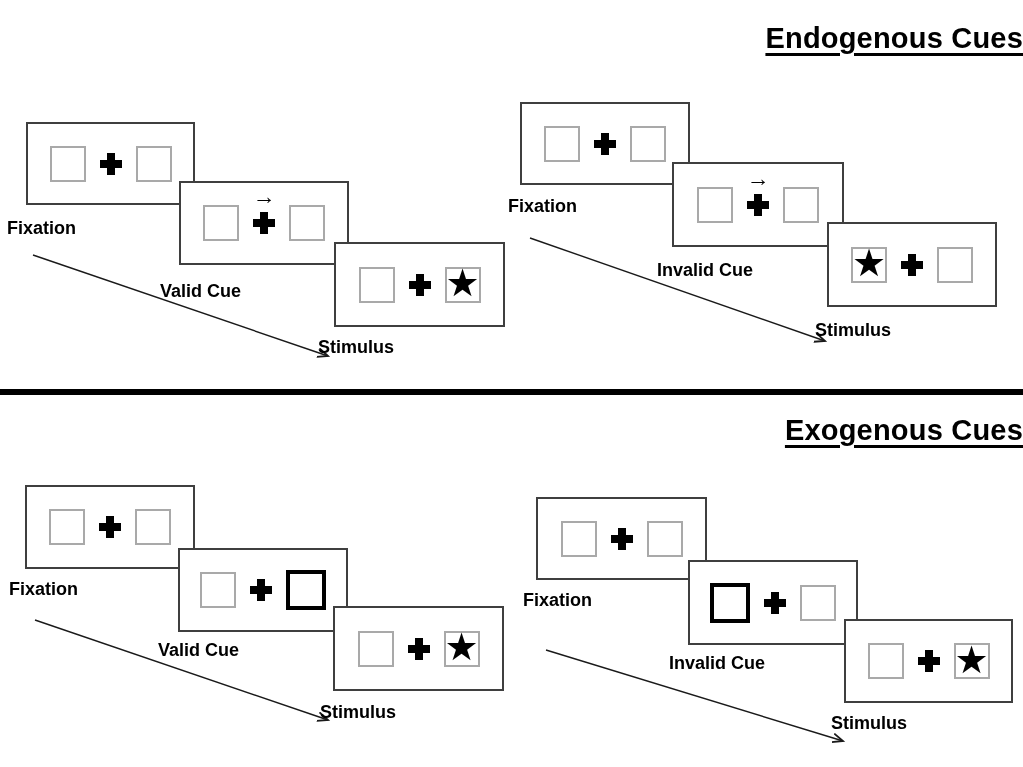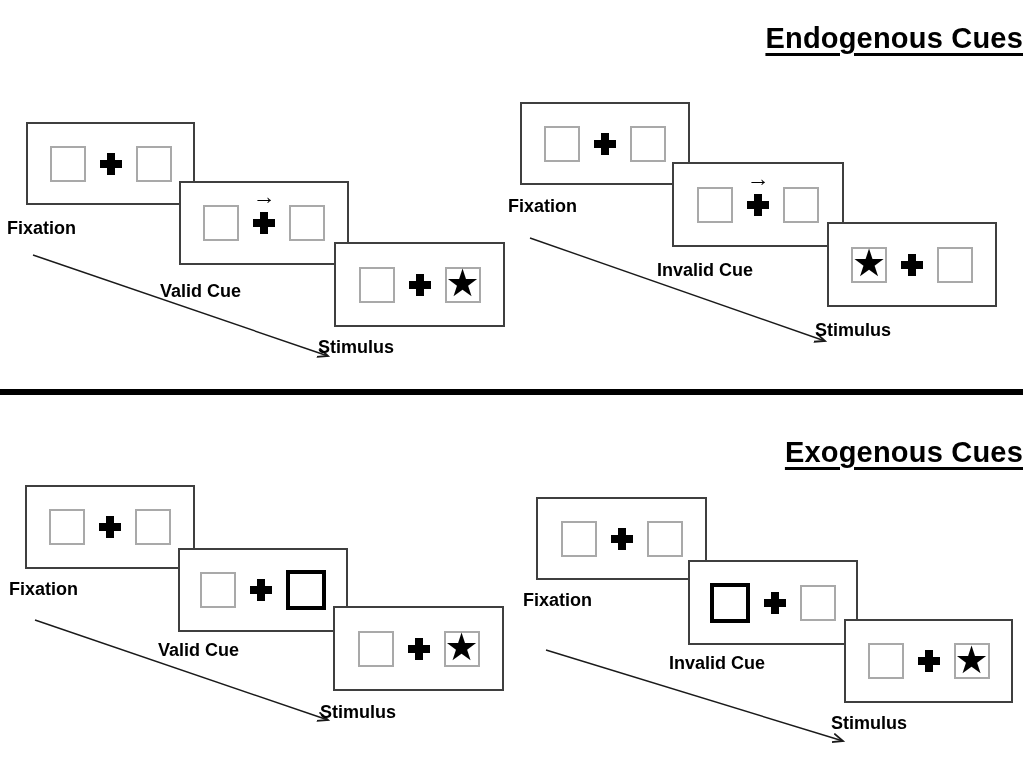--- a/index.html
+++ b/index.html
@@ -102,21 +102,21 @@
   </div>
   <div class="plus-wrap">
       <div class="cross"></div>
     </div>
   <div class="sq"></div>
 </div>
 <div class="plabel" style="left:815px;top:320px">Stimulus</div>
 
 <div class="divider"></div>
 
-<div class="sec-title" style="top:436px">Exogenous Cues</div>
+<div class="sec-title" style="top:414px">Exogenous Cues</div>
 
 <div class="panel z1" style="left:25px;top:485px;width:170px;height:84px">
   <div class="sq"></div>
   <div class="plus-wrap">
       <div class="cross"></div>
     </div>
   <div class="sq"></div>
 </div>
 <div class="plabel" style="left:9px;top:579px">Fixation</div>
 

